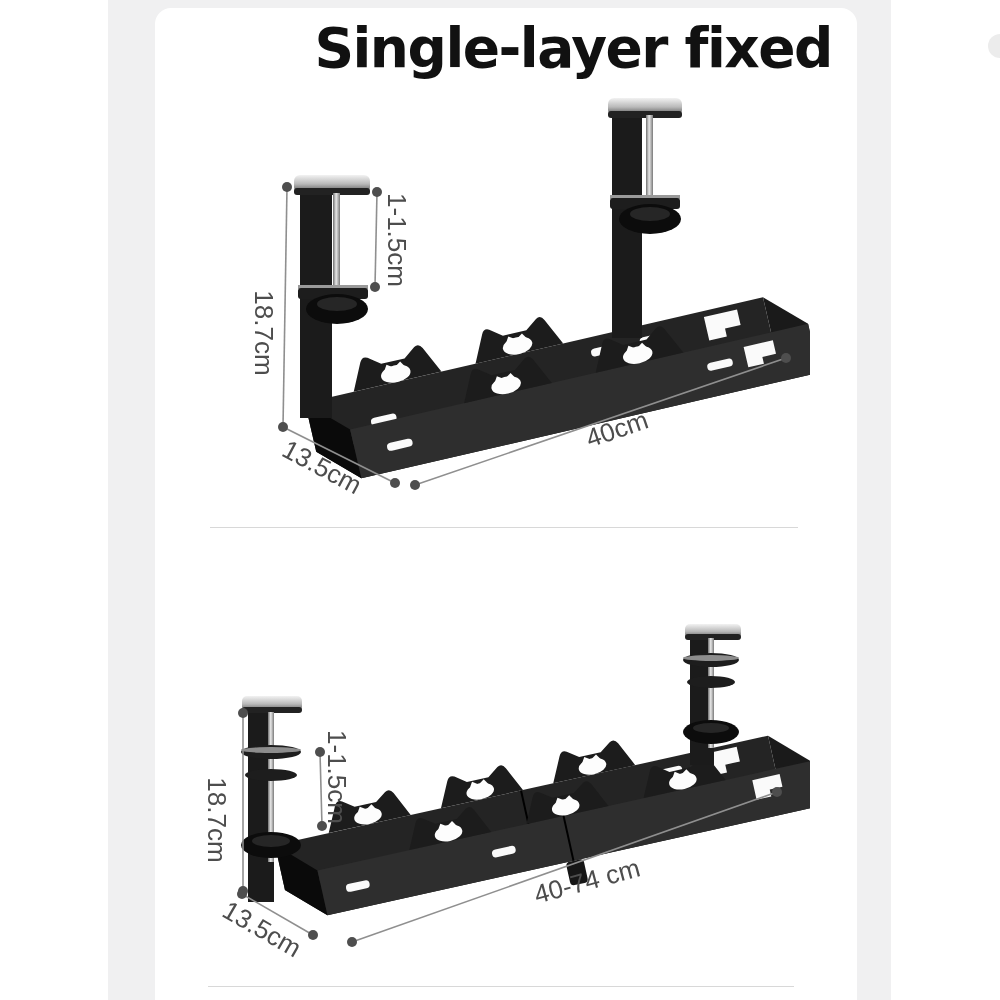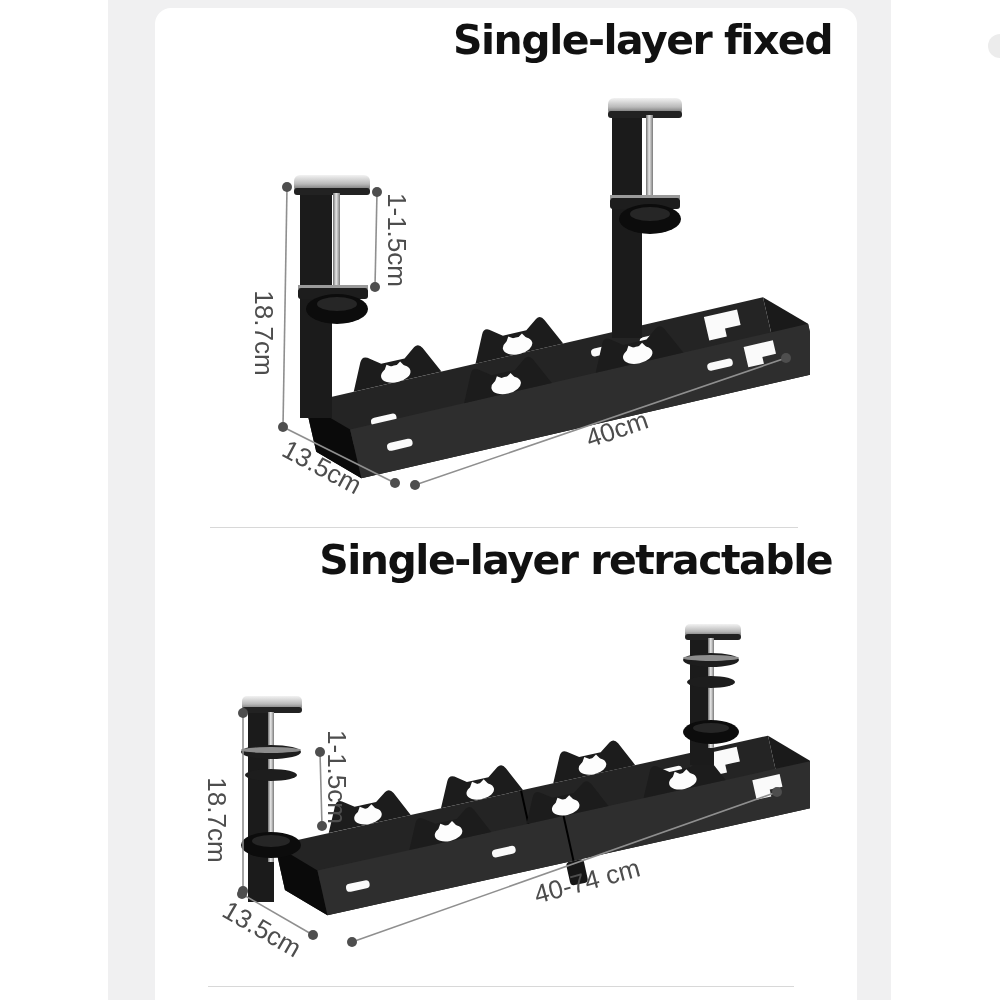--- a/index.html
+++ b/index.html
@@ -5,21 +5,21 @@
   html,body{margin:0;padding:0;}
   body{width:1000px;height:1000px;background:#fff;font-family:"Liberation Sans",sans-serif;}
   .stage{position:relative;width:1000px;height:1000px;overflow:hidden;background:#fff;}
   .panel{position:absolute;left:108px;top:0;width:783px;height:1000px;background:#f0f0f1;}
   .card{position:absolute;left:155px;top:8px;width:702px;height:992px;background:#fff;border-radius:16px 16px 0 0;}
   .divider{position:absolute;height:1px;background:#d8d8d8;}
   .divider.one{left:210px;top:527px;width:588px;}
   .divider.two{left:208px;top:986px;width:586px;}
   .edge-dot{position:absolute;left:988px;top:34px;width:24px;height:24px;border-radius:50%;background:#ececec;}
   .title{position:absolute;font-family:"DejaVu Sans",sans-serif;font-weight:700;color:#111;
-         font-size:41px;letter-spacing:-1.5px;white-space:nowrap;text-align:right;right:168px;}
+         font-size:55px;letter-spacing:-1.5px;white-space:nowrap;text-align:right;right:168px;}
   .title.t1{top:16px;}
   .title.t2{top:536px;}
   .prod-svg{position:absolute;}
   .svg1{left:230px;top:85px;}
   .svg2{left:190px;top:610px;}
   .dim{position:absolute;font-size:26px;color:#4d4d4d;white-space:nowrap;line-height:1;}
   .r90{transform:translate(-50%,-50%) rotate(90deg);}
   .rdepth1{transform:translate(-50%,-50%) rotate(28deg);}
   .rlen1{transform:translate(-50%,-50%) rotate(-19deg);}
   .rdepth2{transform:translate(-50%,-50%) rotate(30deg);}
@@ -126,21 +126,20 @@
       <circle cx="185" cy="400" r="5"></circle>
         <circle cx="556" cy="273" r="5"></circle>
     </g>
   </svg>
 
   <div class="dim r90 p-range1">1-1.5cm</div>
   <div class="dim r90 p-height1">18.7cm</div>
   <div class="dim rdepth1 p-depth1">13.5cm</div>
   <div class="dim rlen1 p-len1">40cm</div>
 
-  <div class="title t2">Single-layer retractable</div>
 
   <svg class="prod-svg svg2" width="620" height="380" viewBox="0 0 620 380">
     <defs>
       <linearGradient id="chromeB" x1="0" y1="0" x2="0" y2="1">
         <stop offset="0" stop-color="#f2f2f2"></stop>
           <stop offset="0.5" stop-color="#b9b9b9"></stop>
           <stop offset="1" stop-color="#4a4a4a"></stop>
       </linearGradient>
       <linearGradient id="rodB" x1="0" y1="0" x2="1" y2="0">
         <stop offset="0" stop-color="#6f6f6f"></stop>

